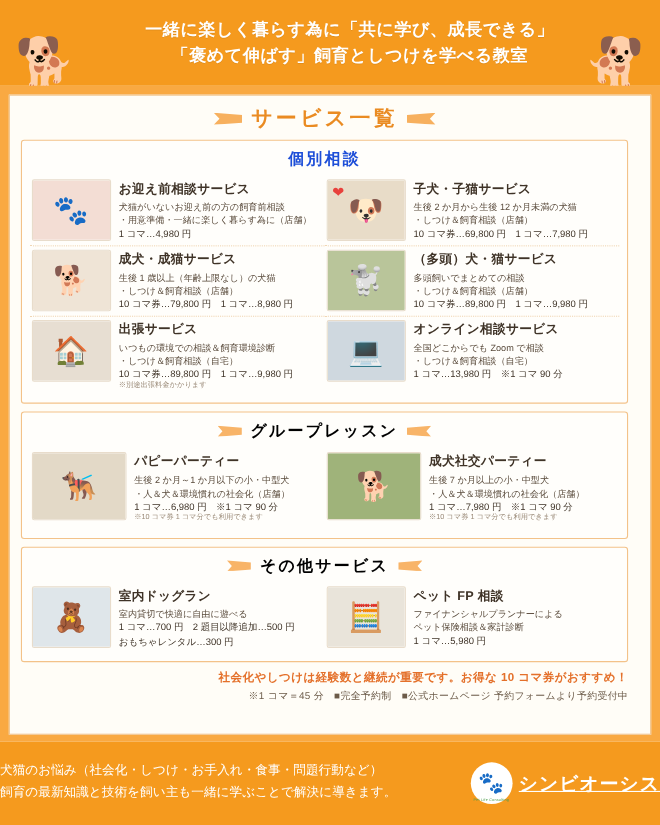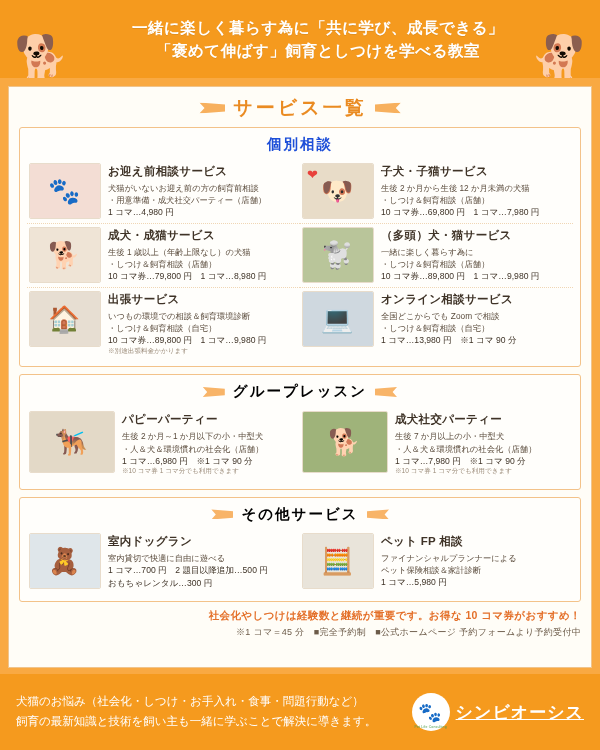--- a/index.html
+++ b/index.html
@@ -38,21 +38,21 @@
   .body-wrap {
     position:relative;
     background:#f9a942;
     padding:8px 8px 6px 8px;
     height:596px;
   }
   .body-inner {
     background:#fffdf7;
     border:1px solid #f0c48c;
     height:100%;
-    padding:6px 10px 8px 10px;
+    padding:6px 20px 8px 10px;
     position:relative;
   }
 
   .ribbon-main {
     text-align:center;
     margin:2px 0 6px 0;
     position:relative;
   }
   .ribbon-main .txt {
     display:inline-block;
@@ -132,21 +132,21 @@
     text-align:right; margin-top:2px;
   }
   .footnote .l1 { font-size:10.5px; color:#e4702a; font-weight:bold; letter-spacing:.4px; }
   .footnote .l2 { font-size:9px; color:#6c5b49; margin-top:3px; letter-spacing:.3px; }
 
   
   .bottom {
     height:76px;
     background:#f59a1e;
     display:flex; align-items:center; justify-content:space-between;
-    padding:0 16px;
+    padding:0 0;
     color:#fff;
   }
   .bottom-left { font-size:11.5px; line-height:1.7; }
   .logo {
     display:flex; align-items:center; gap:6px;
   }
   .logo-mark {
     width:38px; height:38px; border-radius:50%;
     background:#fff; color:#4b9c4b;
     display:flex; align-items:center; justify-content:center;
@@ -181,21 +181,21 @@
             <div class="sec-title">個別相談</div>
             <div class="grid">
               <div class="cell">
                 <div class="thumb">
                   <div class="ph" style="background: rgb(243, 221, 212);"></div>
                   <span class="ci">🐾</span>
                 </div>
                 <div class="ctext">
                   <div class="c-title">お迎え前相談サービス</div>
                   <div class="c-line">犬猫がいないお迎え前の方の飼育前相談</div>
-                  <div class="c-line">・用意準備・成犬社交パーティー（店舗）</div>
+                  <div class="c-line">・用意準備・一緒に楽しく暮らす為に（店舗）</div>
                   <div class="c-price">1 コマ…4,980 円</div>
                 </div>
               </div>
               <div class="cell">
                 <div class="thumb">
                   <div class="ph" style="background: rgb(232, 220, 200);"></div>
                   <span class="ci">🐶</span>
                   <span class="heart">❤</span>
                 </div>
                 <div class="ctext">
@@ -217,21 +217,21 @@
                   <div class="c-price">10 コマ券…79,800 円　1 コマ…8,980 円</div>
                 </div>
               </div>
               <div class="cell">
                 <div class="thumb">
                   <div class="ph" style="background: rgb(185, 197, 154);"></div>
                   <span class="ci">🐩</span>
                 </div>
                 <div class="ctext">
                   <div class="c-title">（多頭）犬・猫サービス</div>
-                  <div class="c-line">一緒に楽しく暮らす為に</div>
+                  <div class="c-line">多頭飼いでまとめての相談</div>
                   <div class="c-line">・しつけ＆飼育相談（店舗）</div>
                   <div class="c-price">10 コマ券…89,800 円　1 コマ…9,980 円</div>
                 </div>
               </div>
               <div class="cell nb">
                 <div class="thumb">
                   <div class="ph" style="background: rgb(231, 222, 210);"></div>
                   <span class="ci">🏠</span>
                 </div>
                 <div class="ctext">

